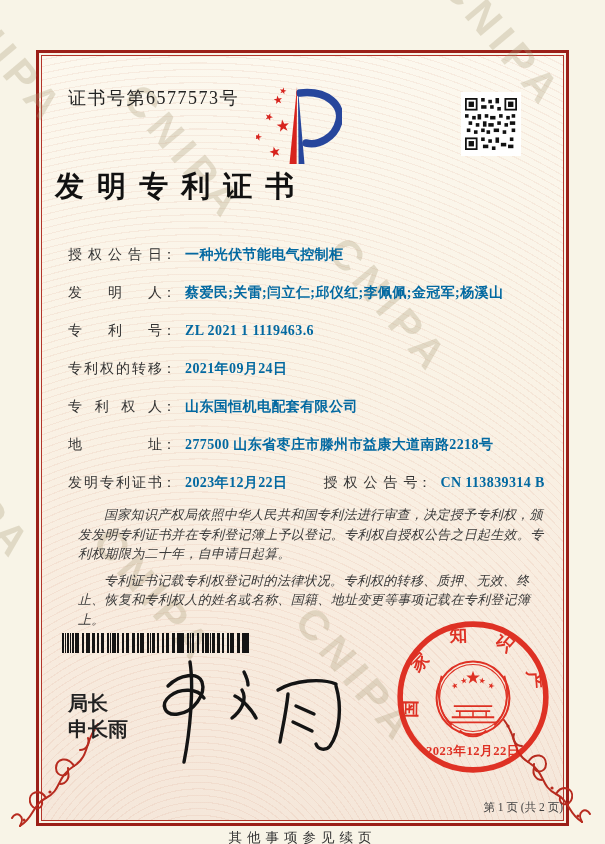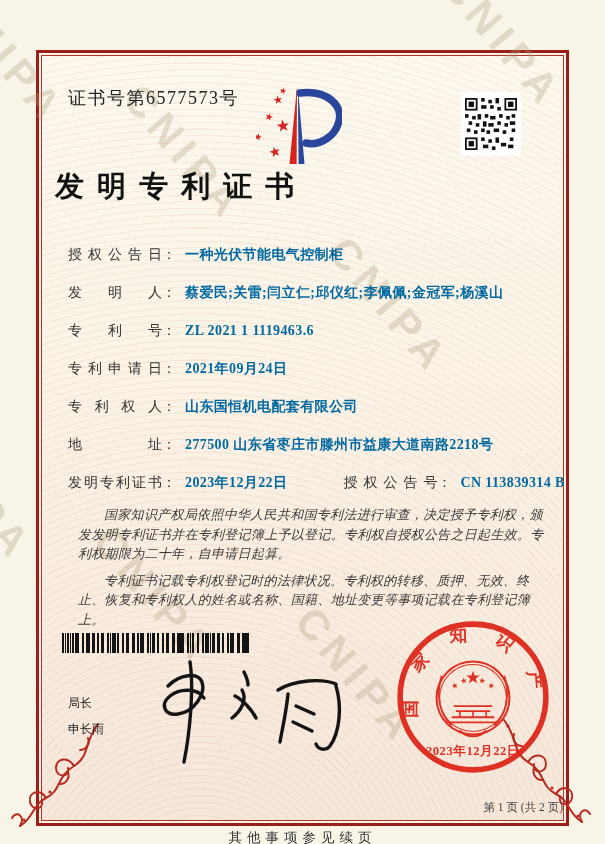--- a/index.html
+++ b/index.html
@@ -38,36 +38,36 @@
     font-size:29px; font-weight:700; letter-spacing:0.45em; text-indent:0.45em; color:#111;
   }
   .fields{position:absolute; left:26px; top:190px; width:478px; font-size:14px;}
   .field-row{height:38px; white-space:nowrap;}
   .f-label{
     display:inline-block; width:94px; text-align:justify; text-align-last:justify;
     color:#333; vertical-align:top;
   }
   .f-colon{display:inline-block; margin-right:9px; color:#333;}
   .f-value{color:#0369a1; letter-spacing:0.4px;font-weight:bold;}
-  .f-group2{display:inline-block; margin-left:56px;}
+  .f-group2{display:inline-block; margin-left:36px;}
   .f-label2{display:inline-block; width:94px; text-align:justify; text-align-last:justify; color:#333;}
   .body-text{
     position:absolute; left:36px; top:449px; width:478px;
     font-size:13px; line-height:19.5px; color:#3a3a3a; font-style:italic;
   }
   .body-text p{margin:0 0 7px 0; text-indent:2em; letter-spacing:0.3px;}
   .barcode{
     position:absolute; left:20px; top:577px; width:187px; height:20px;
     background-image:
       repeating-linear-gradient(90deg,#141414 0 2px,rgba(0,0,0,0) 2px 5px),
       repeating-linear-gradient(90deg,#141414 0 1px,rgba(0,0,0,0) 1px 8px),
       repeating-linear-gradient(90deg,#141414 0 2px,rgba(0,0,0,0) 2px 13px),
       repeating-linear-gradient(90deg,rgba(0,0,0,0) 0 3px,#141414 3px 4px,rgba(0,0,0,0) 4px 29px);
   }
-  .signatory{position:absolute; left:26px; top:634px; font-size:12px; line-height:26px; color:#222; font-weight:400;}
+  .signatory{position:absolute; left:26px; top:634px; font-size:20px; line-height:26px; color:#222; font-weight:700;}
   .signature{position:absolute; left:98px; top:598px;}
   .seal{position:absolute; left:347px; top:557px;}
   .seal text, .seal textPath{font-family:"Liberation Serif","DejaVu Serif",serif; font-weight:700;}
   .page-num{position:absolute; left:0; top:744px; width:100%; text-align:right; font-size:11.5px; color:#444;}
   .continuation{
     position:absolute; left:0; top:829px; width:100%; text-align:center;
     font-size:13.5px; letter-spacing:5px; color:#333;
   }
   .ornament{position:absolute;}
   .orn-bl{left:10px; top:722px;}
@@ -205,21 +205,21 @@
       <div class="field-row">
         <span class="f-label">授权公告日</span><span class="f-colon">：</span><span class="f-value">一种光伏节能电气控制柜</span>
       </div>
       <div class="field-row">
         <span class="f-label">发明人</span><span class="f-colon">：</span><span class="f-value">蔡爱民;关雷;闫立仁;邱仪红;李佩佩;金冠军;杨溪山</span>
       </div>
       <div class="field-row">
         <span class="f-label">专利号</span><span class="f-colon">：</span><span class="f-value">ZL 2021 1 1119463.6</span>
       </div>
       <div class="field-row">
-        <span class="f-label">专利申请日</span><span class="f-colon">：</span><span class="f-value">2021年09月24日</span>
+        <span class="f-label">专利权的转移</span><span class="f-colon">：</span><span class="f-value">2021年09月24日</span>
       </div>
       <div class="field-row">
         <span class="f-label">专利权人</span><span class="f-colon">：</span><span class="f-value">山东国恒机电配套有限公司</span>
       </div>
       <div class="field-row">
         <span class="f-label">地址</span><span class="f-colon">：</span><span class="f-value">277500 山东省枣庄市滕州市益康大道南路2218号</span>
       </div>
       <div class="field-row">
         <span class="f-label">发明专利证书</span><span class="f-colon">：</span><span class="f-value">2023年12月22日</span><span class="f-group2"><span class="f-label2">授权公告号</span><span class="f-colon">：</span><span class="f-value">CN 113839314 B</span></span>
       </div>

